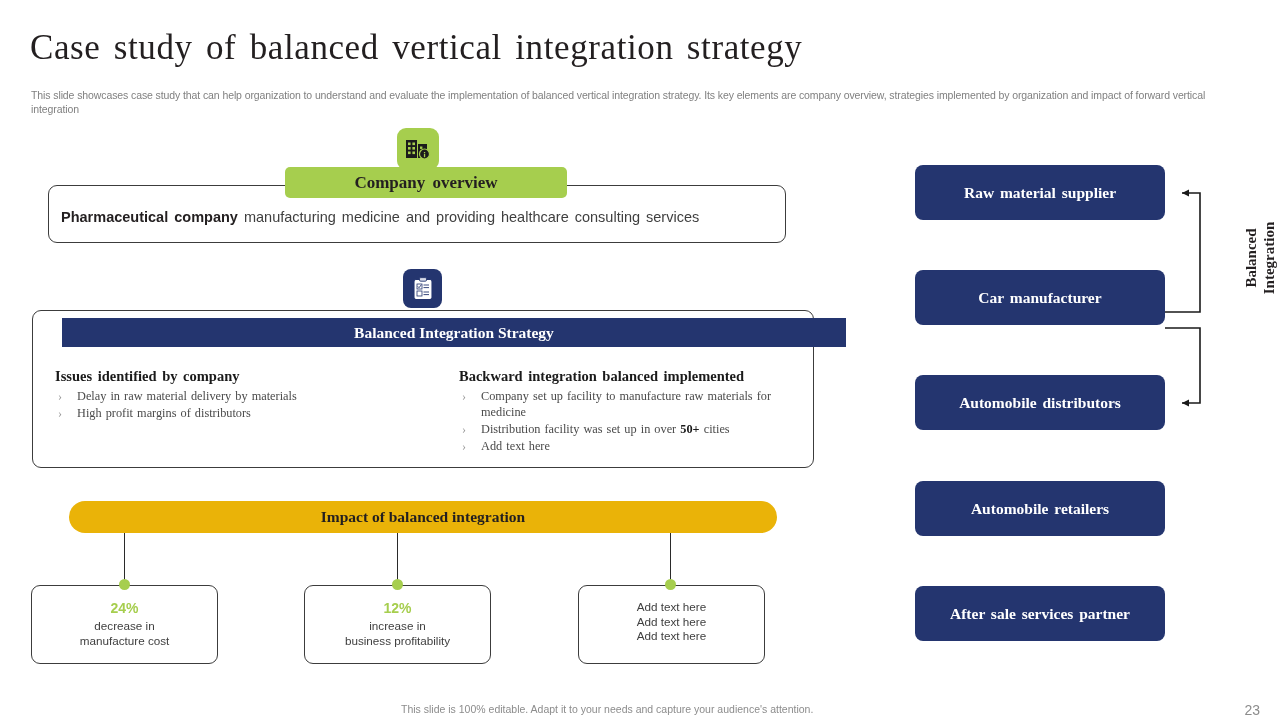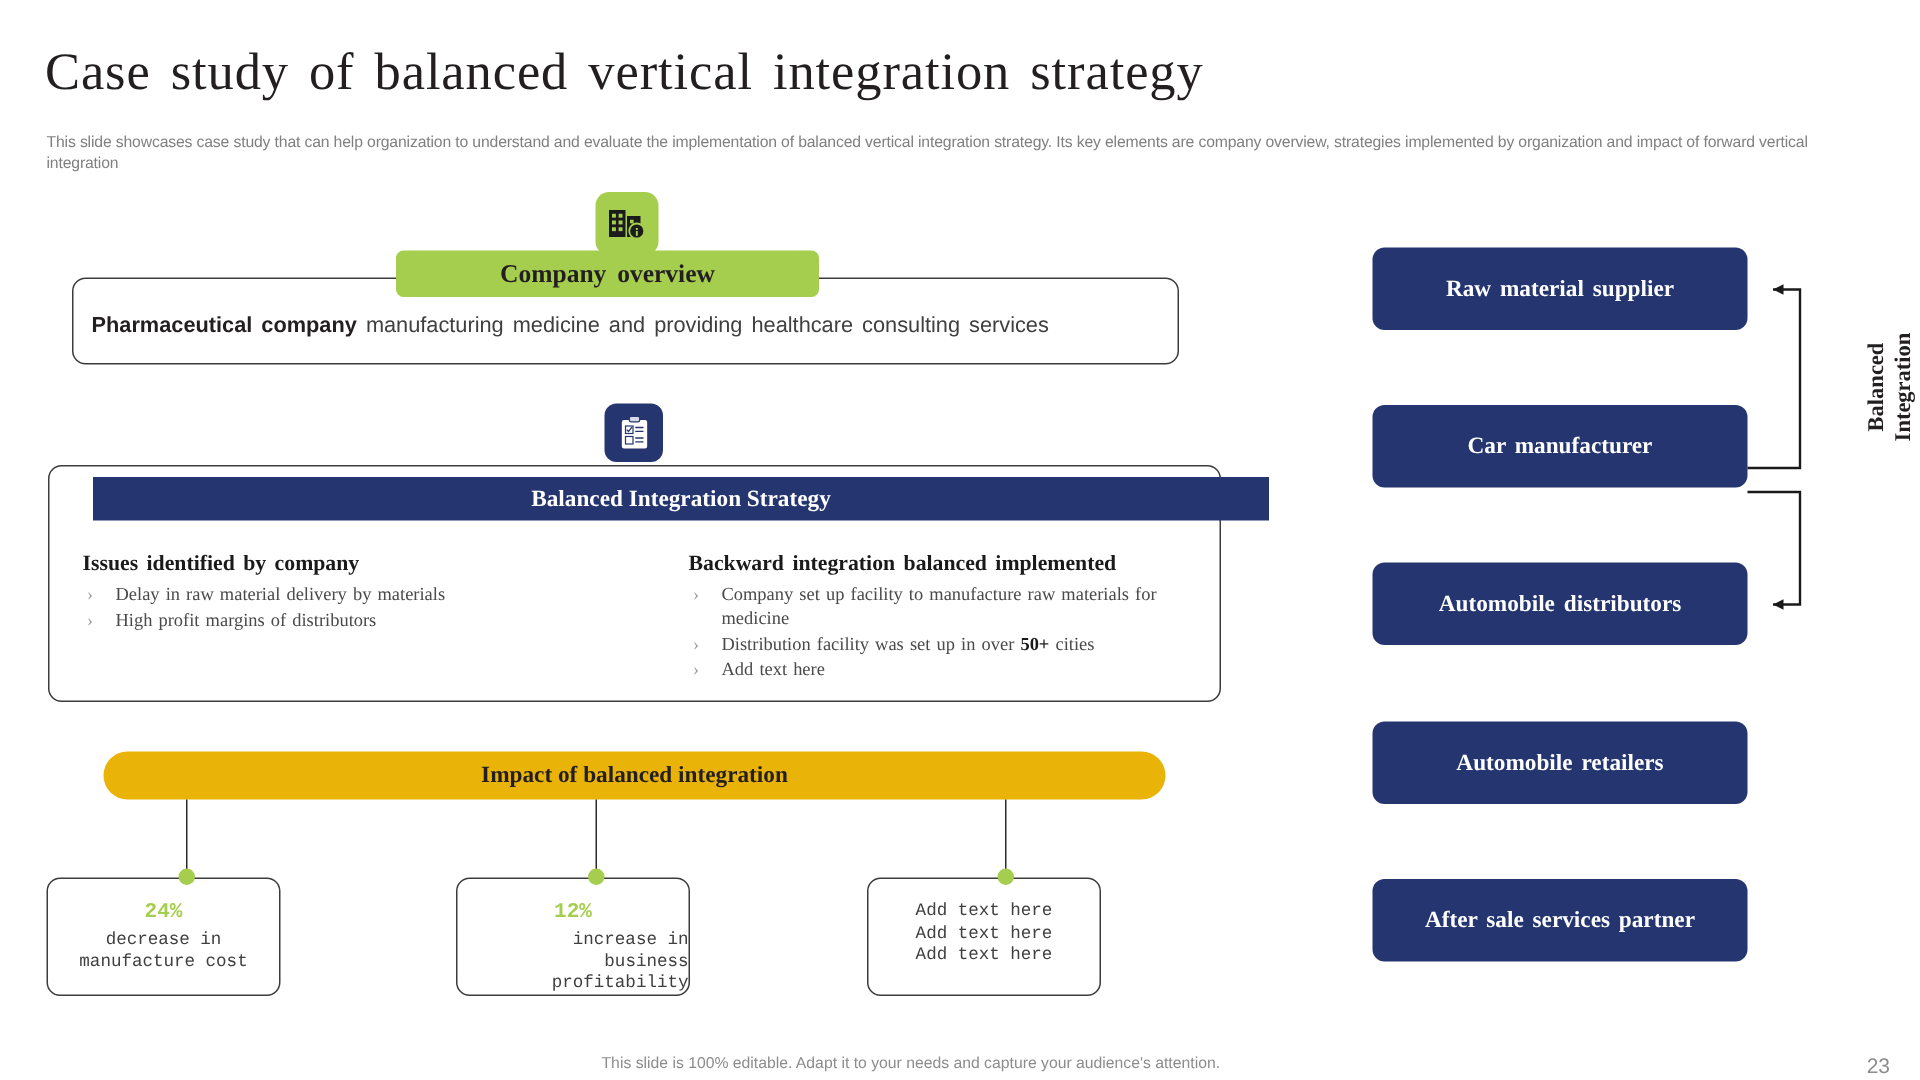--- a/index.html
+++ b/index.html
@@ -48,21 +48,21 @@
     width: 42px;
     height: 42px;
     border-radius: 9px;
     background: #a6ce4e;
     display: flex;
     align-items: center;
     justify-content: center;
   }
   .co-banner {
     position: absolute;
-    left: 264px;
+    left: 285px;
     top: 167px;
     width: 282px;
     height: 31px;
     background: #a6ce4e;
     border-radius: 5px;
     display: flex;
     align-items: center;
     justify-content: center;
     font-family: "Liberation Serif", serif;
     font-weight: bold;
@@ -197,28 +197,27 @@
     width: 11px;
     height: 11px;
     border-radius: 50%;
     background: #a6ce4e;
     top: 579px;
     z-index: 4;
   }
   .imp-card {
     position: absolute;
     top: 585px;
-    width: 156px;
+    width: 187px;
     height: 79px;
     border: 1.2px solid #3c3c3c;
     border-radius: 9px;
     background: #ffffff;
     box-sizing: border-box;
     text-align: center;
-    font-family: Liberation Mono, monospace;
   }
   .imp-pct {
     margin-top: 14px;
     font-size: 14px;
     font-weight: bold;
     color: #a6ce4e;
   }
   .imp-desc {
     font-size: 11.7px;
     line-height: 14.5px;
@@ -366,21 +365,21 @@
 <div class="imp-dot" style="left:392px;"></div>
 <div class="imp-dot" style="left:665px;"></div>
 
 <div class="imp-card" style="left:31px;">
   <div class="imp-pct">24%</div>
   <div class="imp-desc" style="white-space:pre-line;">decrease in
 manufacture cost</div>
 </div>
 <div class="imp-card" style="left:304px;">
   <div class="imp-pct">12%</div>
-  <div class="imp-desc" style="white-space:pre-line;text-align:right;">increase in
+  <div class="imp-desc" style="white-space:pre-line;">increase in
 business profitability</div>
 </div>
 <div class="imp-card" style="left:578px;">
   <div class="imp-plain" style="white-space:pre-line;">Add text here
 Add text here
 Add text here</div>
 </div>
 
 <div class="chain-box" style="top:165px;">Raw material supplier</div>
 <div class="chain-box" style="top:270px;">Car manufacturer</div>

